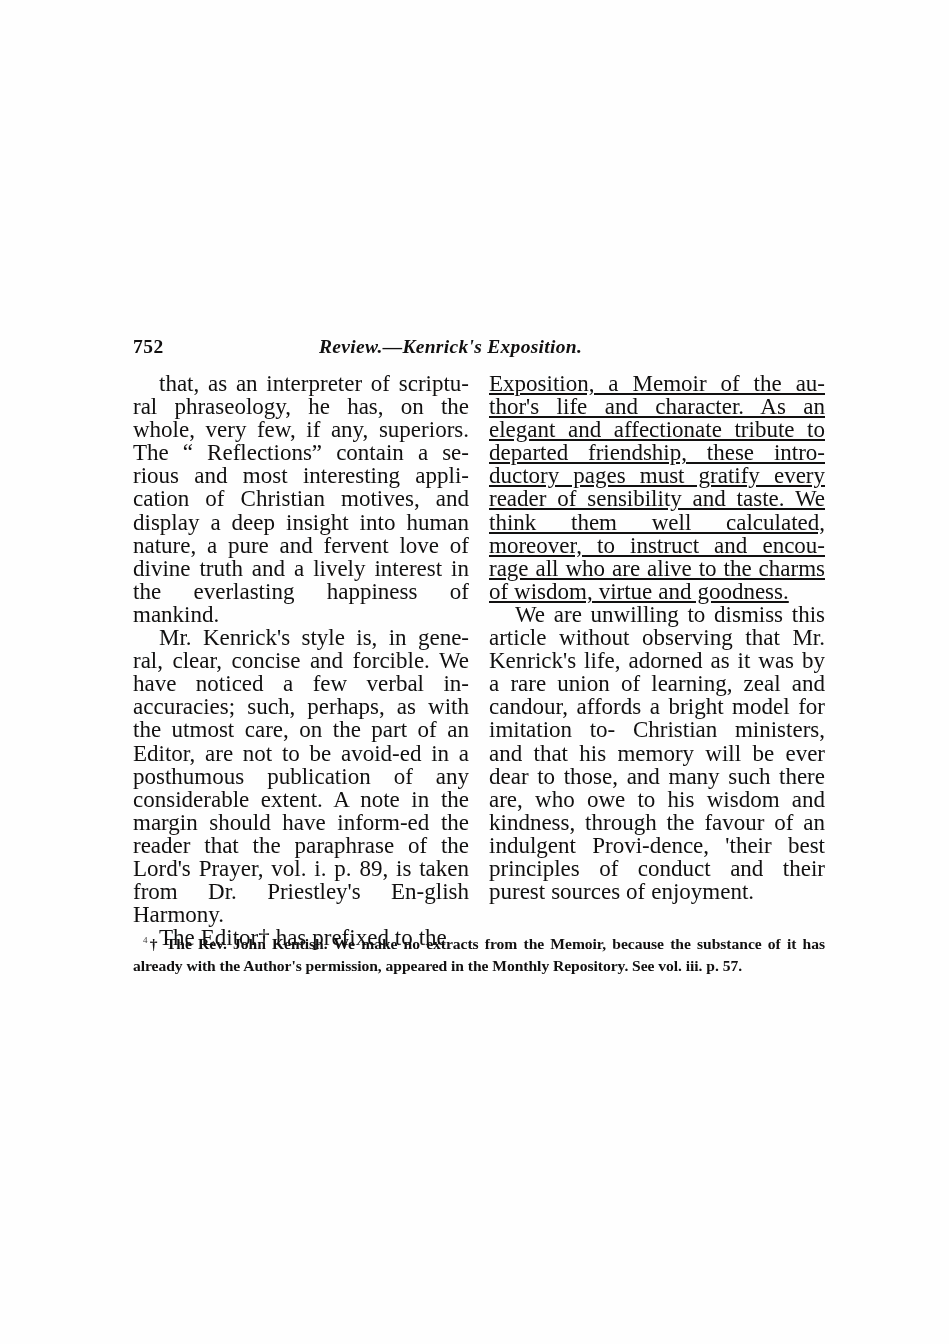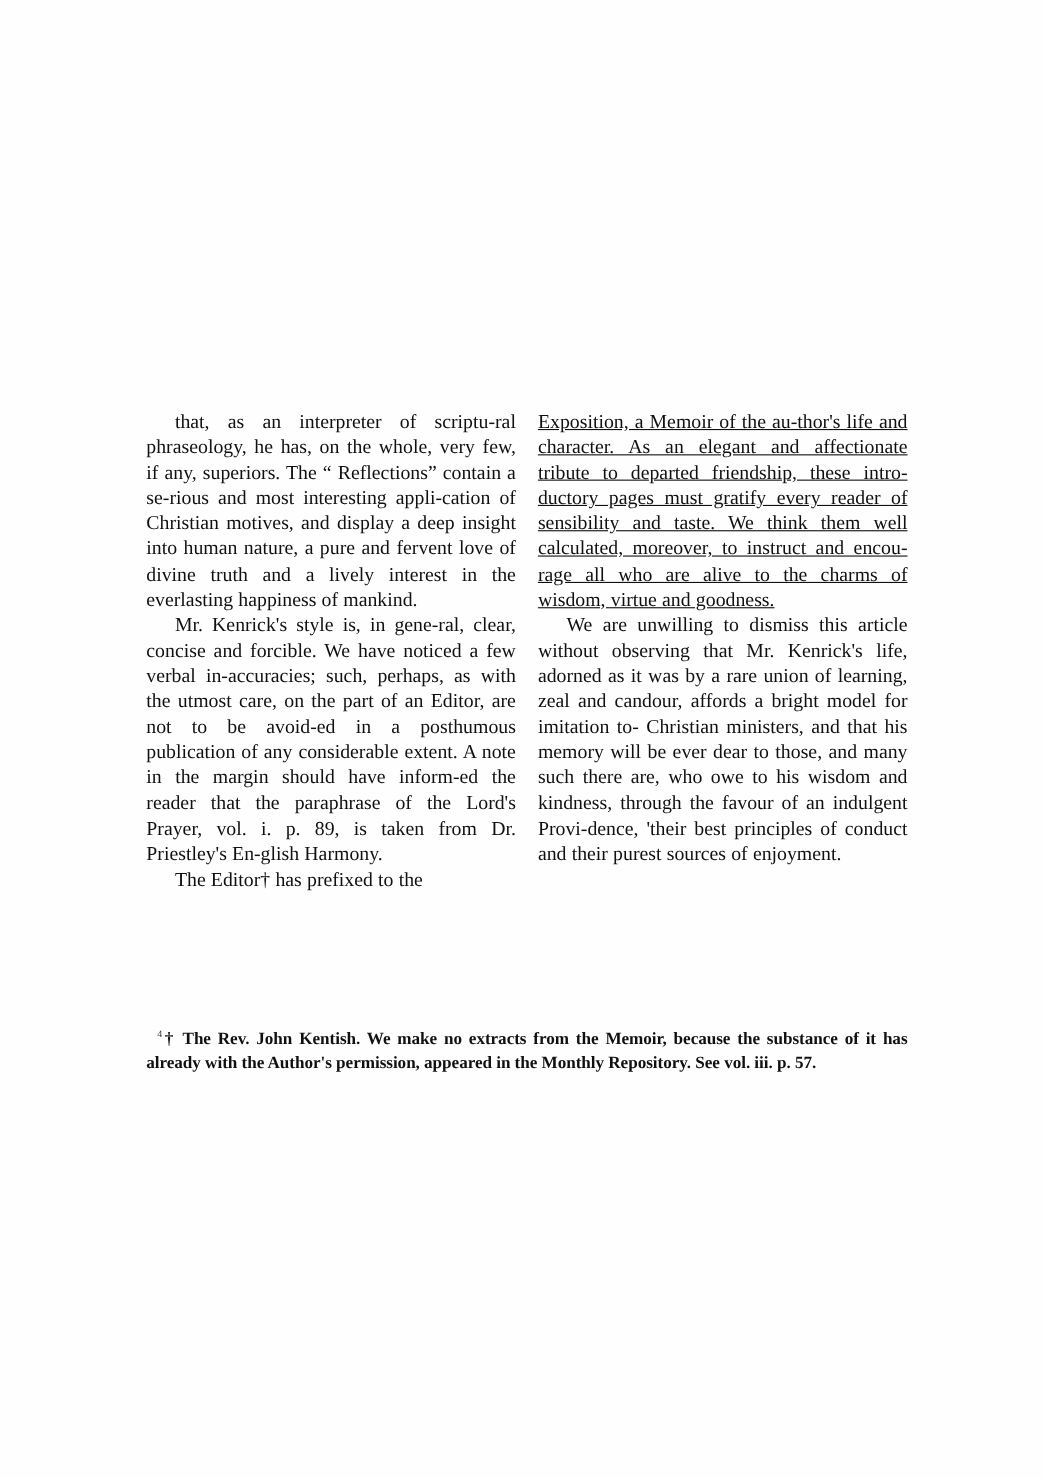--- a/index.html
+++ b/index.html
@@ -58,21 +58,21 @@
     top: 372px;
     width: 692px;
     display: flex;
     justify-content: space-between;
   }
   .col {
     width: 336px;
   }
   .col p {
     margin: 0;
-    font-size: 18px;
+    font-size: 23px;
     line-height: 23.1px;
     text-align: justify;
     text-justify: inter-word;
     text-indent: 26px;
     hyphens: manual;
     word-spacing: 0.2px;
   }
   .col p.no-indent {
     text-indent: 0;
     text-decoration: underline;
@@ -114,20 +114,24 @@
     inset: 0;
     pointer-events: none;
     background: transparent;
   }
 </style>
 </head>
 <body>
 
 <div class="page">
 
+  <div class="running-head">
+    <span class="folio">752</span>
+    <span class="head-title">Review.—Kenrick's Exposition.</span>
+  </div>
 
   <div class="columns">
 
     <div class="col">
       <p>that, as an interpreter of scriptu-ral phraseology, he has, on the whole, very few, if any, superiors. The “ Reflections” contain a se-rious and most interesting appli-cation of Christian motives, and display a deep insight into human nature, a pure and fervent love of divine truth and a lively interest in the everlasting happiness of mankind.</p>
       <p>Mr. Kenrick's style is, in gene-ral, clear, concise and forcible. We have noticed a few verbal in-accuracies; such, perhaps, as with the utmost care, on the part of an Editor, are not to be avoid-ed in a posthumous publication of any considerable extent. A note in the margin should have inform-ed the reader that the paraphrase of the Lord's Prayer, vol. i. p. 89, is taken from Dr. Priestley's En-glish Harmony.</p>
       <p>The Editor† has prefixed to the</p>
     </div>
 
     <div class="col">

